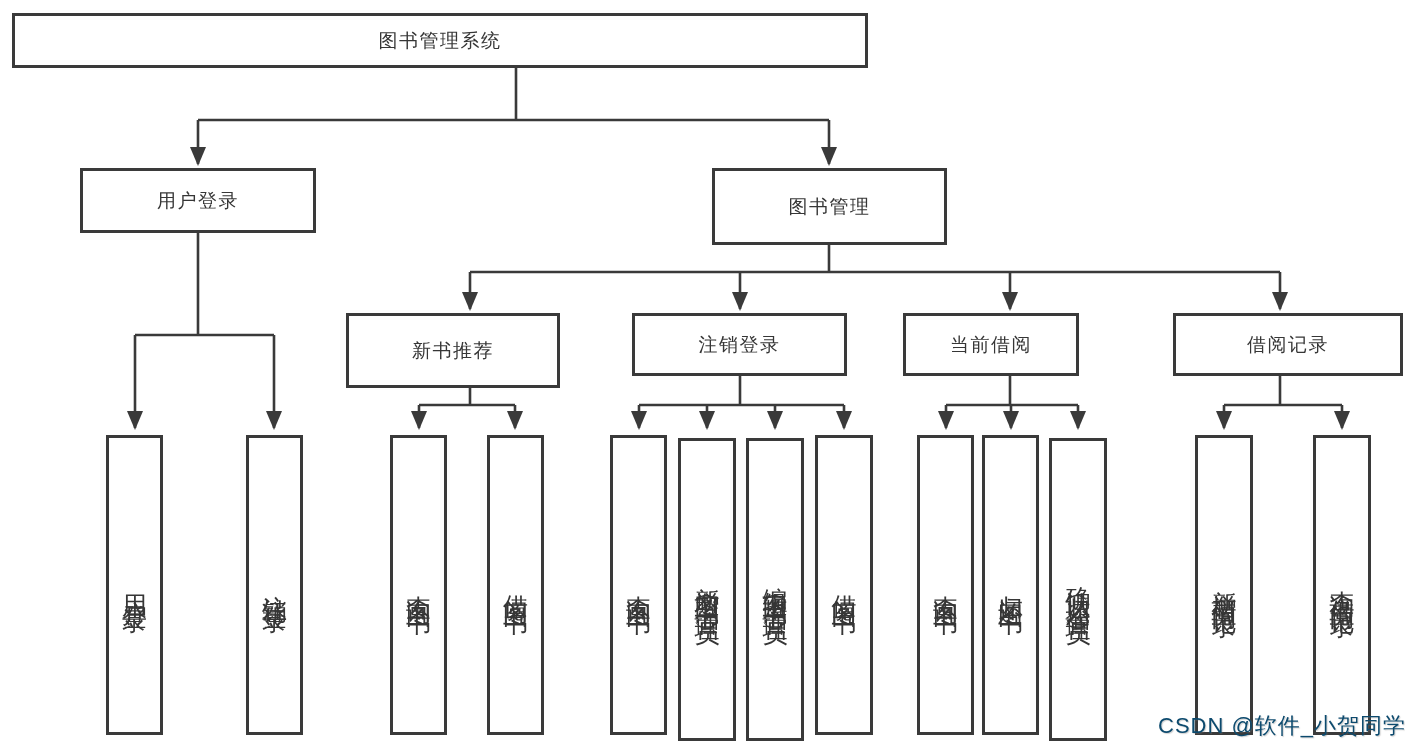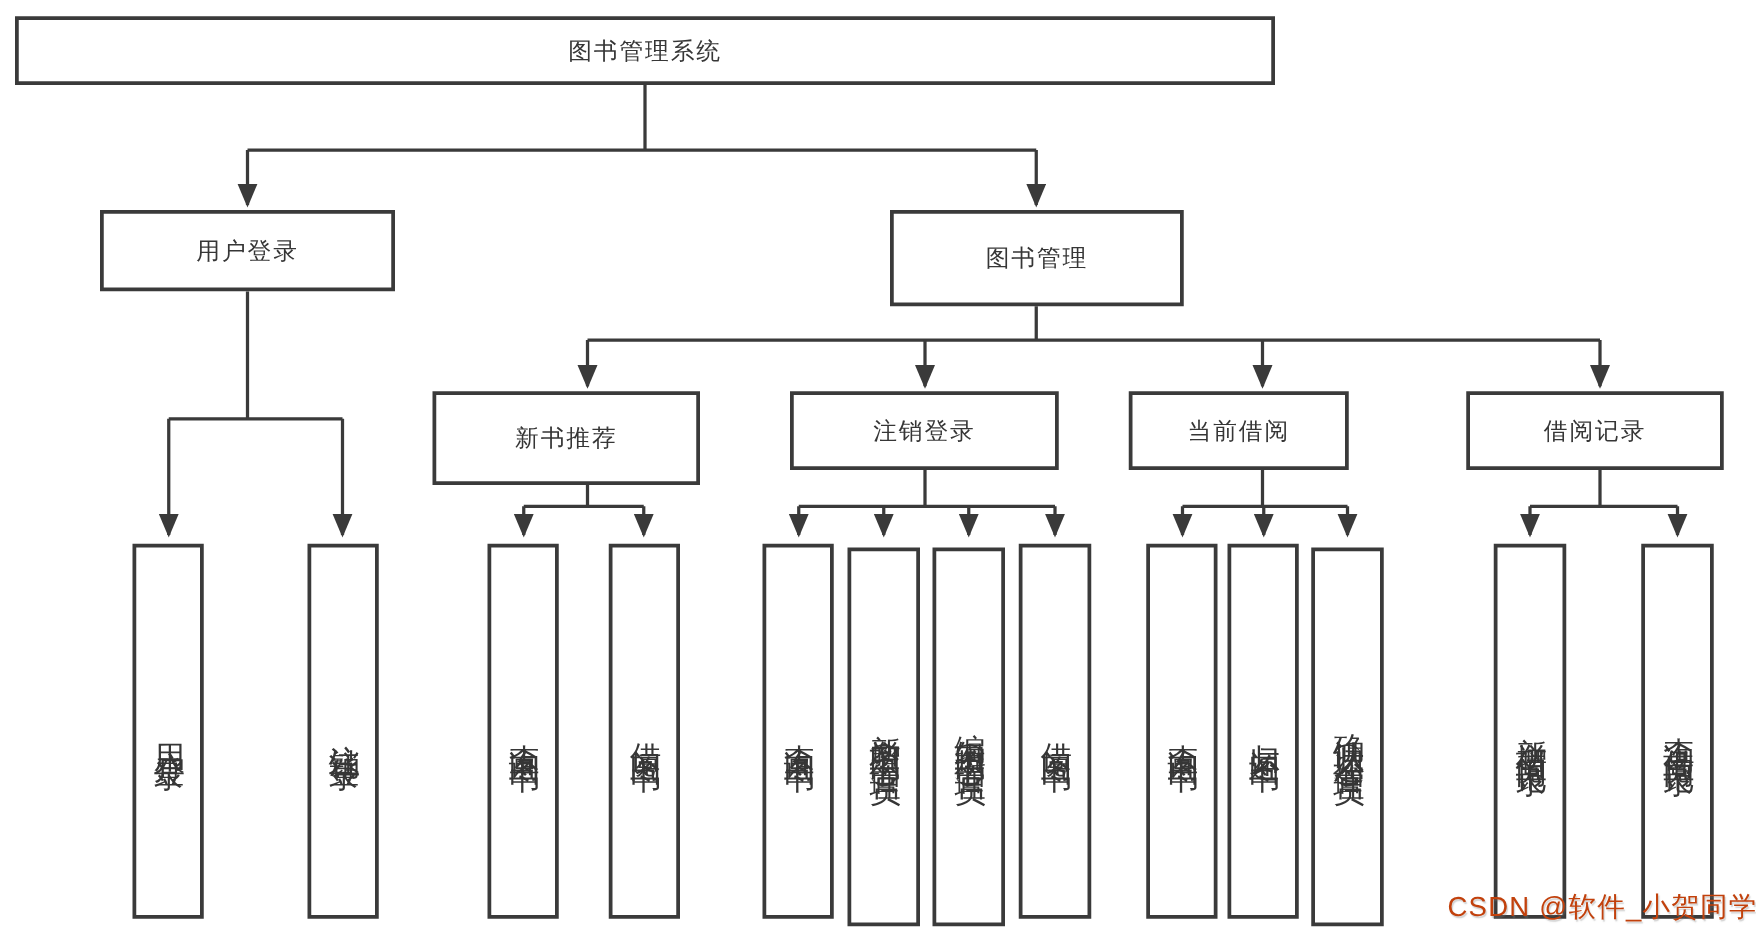--- a/index.html
+++ b/index.html
@@ -47,21 +47,21 @@
     font-size: 25px;
     letter-spacing: 5px;
     line-height: 1;
   }
   .watermark {
     position: absolute;
     left: 1158px;
     top: 711px;
     font-size: 22px;
     letter-spacing: 1px;
-    color: #c2410c;
+    color: #0c4a6e;
     white-space: nowrap;
     z-index: 5;
     text-shadow: 1px 1px 1px rgba(120,120,120,0.35);
   }
 </style>
 </head>
 <body>
 
 <svg id="connectors" viewBox="0 0 1405 747" xmlns="http://www.w3.org/2000/svg">
   <defs>
@@ -98,41 +98,41 @@
   <line class="wire" x1="844" y1="405" x2="844" y2="428" marker-end="url(#arrow)"></line>
 
   <line class="wire" x1="946" y1="405" x2="946" y2="428" marker-end="url(#arrow)"></line>
   <line class="wire" x1="1011" y1="405" x2="1011" y2="428" marker-end="url(#arrow)"></line>
   <line class="wire" x1="1078" y1="405" x2="1078" y2="428" marker-end="url(#arrow)"></line>
 
   <line class="wire" x1="1224" y1="405" x2="1224" y2="428" marker-end="url(#arrow)"></line>
   <line class="wire" x1="1342" y1="405" x2="1342" y2="428" marker-end="url(#arrow)"></line>
 </svg>
 
-<div class="node h-node" style="left:12px;top:13px;width:1008px;height:55px">
+<div class="node h-node" style="left:12px;top:13px;width:856px;height:55px">
   <span>图书管理系统</span>
 </div>
 
 <div class="node h-node" style="left:80px;top:168px;width:236px;height:65px">
   <span>用户登录</span>
 </div>
 <div class="node h-node" style="left:712px;top:168px;width:235px;height:77px">
   <span>图书管理</span>
 </div>
 
 <div class="node h-node" style="left:346px;top:313px;width:214px;height:75px">
   <span>新书推荐</span>
 </div>
 <div class="node h-node" style="left:632px;top:313px;width:215px;height:63px">
   <span>注销登录</span>
 </div>
 <div class="node h-node" style="left:903px;top:313px;width:176px;height:63px">
   <span>当前借阅</span>
 </div>
-<div class="node h-node" style="left:1173px;top:313px;width:206px;height:63px">
+<div class="node h-node" style="left:1173px;top:313px;width:230px;height:63px">
   <span>借阅记录</span>
 </div>
 
 <div class="node v-node" style="left:106px;top:435px;width:57px;height:300px">
   <span>用户登录</span>
 </div>
 <div class="node v-node" style="left:246px;top:435px;width:57px;height:300px">
   <span>注销登录</span>
 </div>
 

